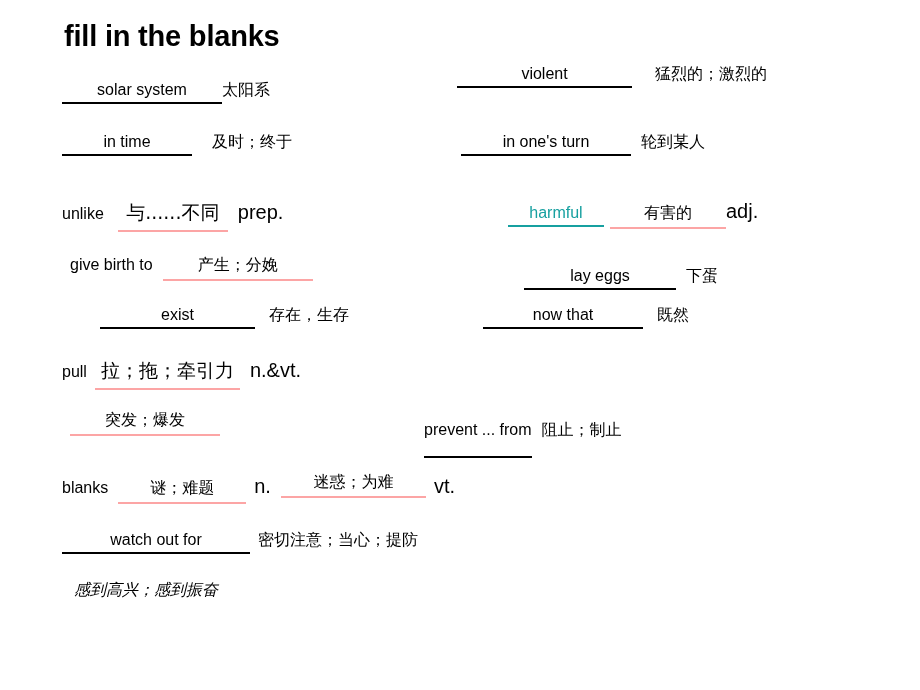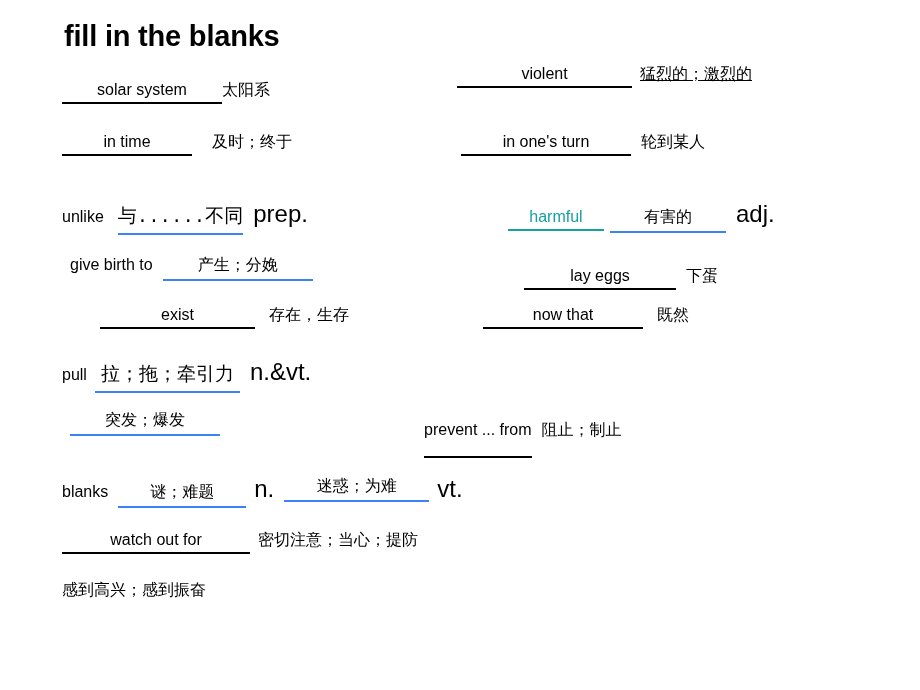--- a/index.html
+++ b/index.html
@@ -38,24 +38,24 @@
     text-align: center;
     padding-bottom: 3px;
   }
 
   .teal { color: #17a0a0; }
   .teal.blank { border-bottom-color: #17a0a0; }
 
   .cn {
     font-family: "DejaVu Sans", "Liberation Sans", sans-serif;
   }
-  .cn.blank { border-bottom: 2px solid #3b82f6; font-family: Liberation Mono, monospace; }
+  .cn.blank { border-bottom: 2px solid #fca5a5; }
 
   .pos {
-    font-size: 24px;
+    font-size: 20px;
   }
 
   .small { font-size: 19px; }
 
   .row {
     position: absolute;
     display: flex;
     align-items: baseline;
     white-space: nowrap;
   }
@@ -67,21 +67,21 @@
 
   <div class="title">fill in the blanks</div>
 
   <div class="row" style="left:62px; top:80px;">
     <span class="blank" style="min-width:160px;">solar system</span>
     <span class="cn" style="margin-left:0px;">太阳系</span>
   </div>
 
   <div class="row" style="left:457px; top:64px;">
     <span class="blank" style="min-width:175px;">violent</span>
-    <span class="cn" style="margin-left:8px;text-decoration:underline;">猛烈的；激烈的</span>
+    <span class="cn" style="margin-left:23px;">猛烈的；激烈的</span>
   </div>
 
   <div class="row" style="left:62px; top:132px;">
     <span class="blank" style="min-width:130px;">in time</span>
     <span class="cn" style="margin-left:20px;">及时；终于</span>
   </div>
 
   <div class="row" style="left:461px; top:132px;">
     <span class="blank" style="min-width:170px;">in one's turn</span>
     <span class="cn" style="margin-left:10px;">轮到某人</span>
@@ -89,21 +89,21 @@
 
   <div class="row" style="left:62px; top:200px;">
     <span>unlike</span>
     <span class="cn blank small" style="min-width:110px; margin-left:14px; padding-bottom:4px;">与......不同</span>
     <span class="pos" style="margin-left:10px;">prep.</span>
   </div>
 
   <div class="row" style="left:508px; top:200px;">
     <span class="teal blank" style="min-width:96px; border-bottom-width:2px;">harmful</span>
     <span class="cn blank" style="min-width:116px; margin-left:6px;">有害的</span>
-    <span class="pos" style="margin-left:10px;">adj.</span>
+    <span class="pos" style="margin-left:0;">adj.</span>
   </div>
 
   <div class="row" style="left:70px; top:255px;">
     <span>give birth to</span>
     <span class="cn blank" style="min-width:150px; margin-left:10px;">产生；分娩</span>
   </div>
 
   <div class="row" style="left:524px; top:266px;">
     <span class="blank" style="min-width:152px;">lay eggs</span>
     <span class="cn" style="margin-left:10px;">下蛋</span>
@@ -141,16 +141,16 @@
     <span class="cn blank" style="min-width:145px; margin-left:10px; position:relative; top:-6px;">迷惑；为难</span>
     <span class="pos" style="margin-left:8px;">vt.</span>
   </div>
 
   <div class="row" style="left:62px; top:530px;">
     <span class="blank" style="min-width:188px;">watch out for</span>
     <span class="cn" style="margin-left:8px;">密切注意；当心；提防</span>
   </div>
 
   <div class="row" style="left:62px; top:580px;">
-    <span class="cn" style="">感到高兴；感到振奋</span>
+    <span class="cn" style="margin-left:12px;font-style:italic;">感到高兴；感到振奋</span>
   </div>
 
 </div>
 
 </body></html>

